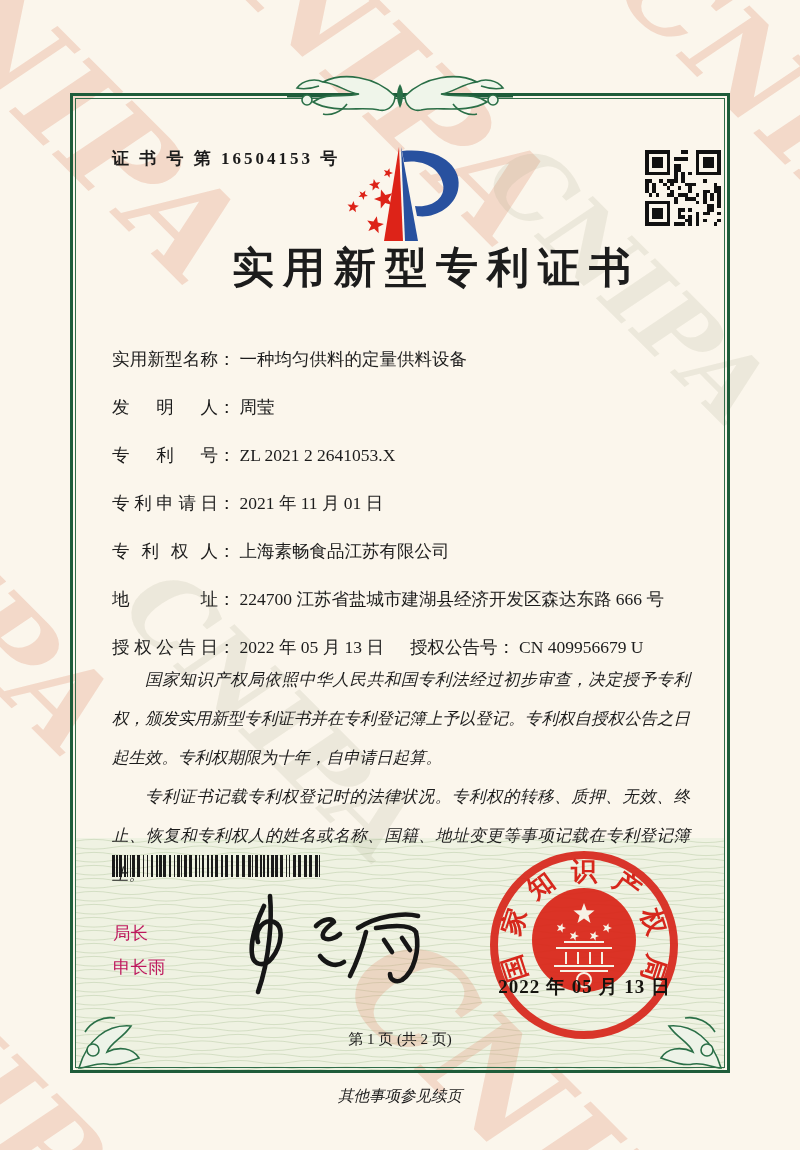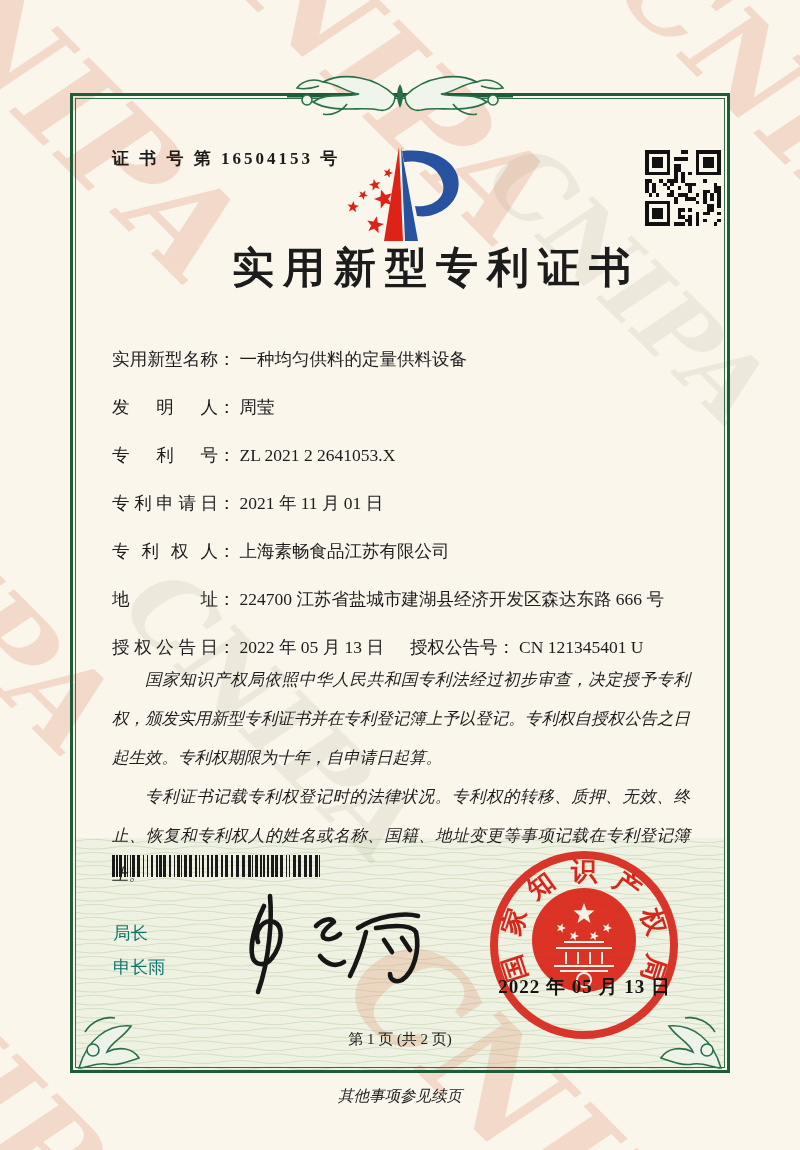--- a/index.html
+++ b/index.html
@@ -29,21 +29,21 @@
   .f-row{position:relative;margin-bottom:25px;line-height:23px;display:flex;}
   .f-label{display:inline-block;width:106px;text-align:justify;text-align-last:justify;flex:0 0 106px;}
   .f-colon{flex:0 0 auto;}
   .f-value{padding-left:4px;white-space:nowrap;}
   .grant-pair{position:absolute;left:298px;top:0;display:flex;}
   .paras{position:absolute;left:112px;top:660px;width:578px;z-index:4;font-size:16.5px;line-height:39px;
          text-align:justify;font-style:italic;}
   .paras p{margin:0;text-indent:2em;}
   .barcode{position:absolute;left:112px;top:855px;width:208px;height:22px;z-index:4;}
   .signer{position:absolute;left:113px;top:916px;z-index:4;font-family:"Liberation Sans","DejaVu Sans",sans-serif;
-          font-size:17.5px;line-height:34px;color:#0f766e;}
+          font-size:17.5px;line-height:34px;color:#be185d;}
   .signature{position:absolute;left:212px;top:886px;width:225px;height:115px;z-index:4;}
   .seal{position:absolute;left:482px;top:848px;width:205px;height:200px;z-index:5;}
   .seal svg{position:absolute;left:0;top:0;}
   .seal-char{position:absolute;width:28px;height:30px;font-size:26px;font-weight:bold;color:#d7271c;
              text-align:center;line-height:30px;font-family:"Liberation Serif",serif;}
   .seal-date{position:absolute;left:0;top:126px;width:100%;text-align:center;font-size:19px;font-weight:bold;
              color:#15140f;letter-spacing:1px;z-index:2;}
   .page-info{position:absolute;left:0;top:1030px;width:100%;text-align:center;font-size:15px;z-index:4;}
   .continuation{position:absolute;left:0;top:1086px;width:100%;text-align:center;font-size:15.5px;
                 font-style:italic;z-index:4;}
@@ -387,21 +387,21 @@
         <span class="f-colon">：</span>
       <span class="f-value">224700 江苏省盐城市建湖县经济开发区森达东路 666 号</span>
     </div>
     <div class="f-row">
       <span class="f-label">授权公告日</span>
         <span class="f-colon">：</span>
       <span class="f-value">2022 年 05 月 13 日</span>
       <span class="grant-pair">
         <span>授权公告号</span>
           <span>：</span>
-        <span class="f-value">CN 121345401 U</span>
+        <span class="f-value">CN 409956679 U</span>
       </span>
     </div>
   </div>
 
   <div class="paras">
     <p>国家知识产权局依照中华人民共和国专利法经过初步审查，决定授予专利权，颁发实用新型专利证书并在专利登记簿上予以登记。专利权自授权公告之日起生效。专利权期限为十年，自申请日起算。</p>
     <p>专利证书记载专利权登记时的法律状况。专利权的转移、质押、无效、终止、恢复和专利权人的姓名或名称、国籍、地址变更等事项记载在专利登记簿上。</p>
   </div>
 
   <svg class="barcode" width="208" height="22" id="barSvg">

